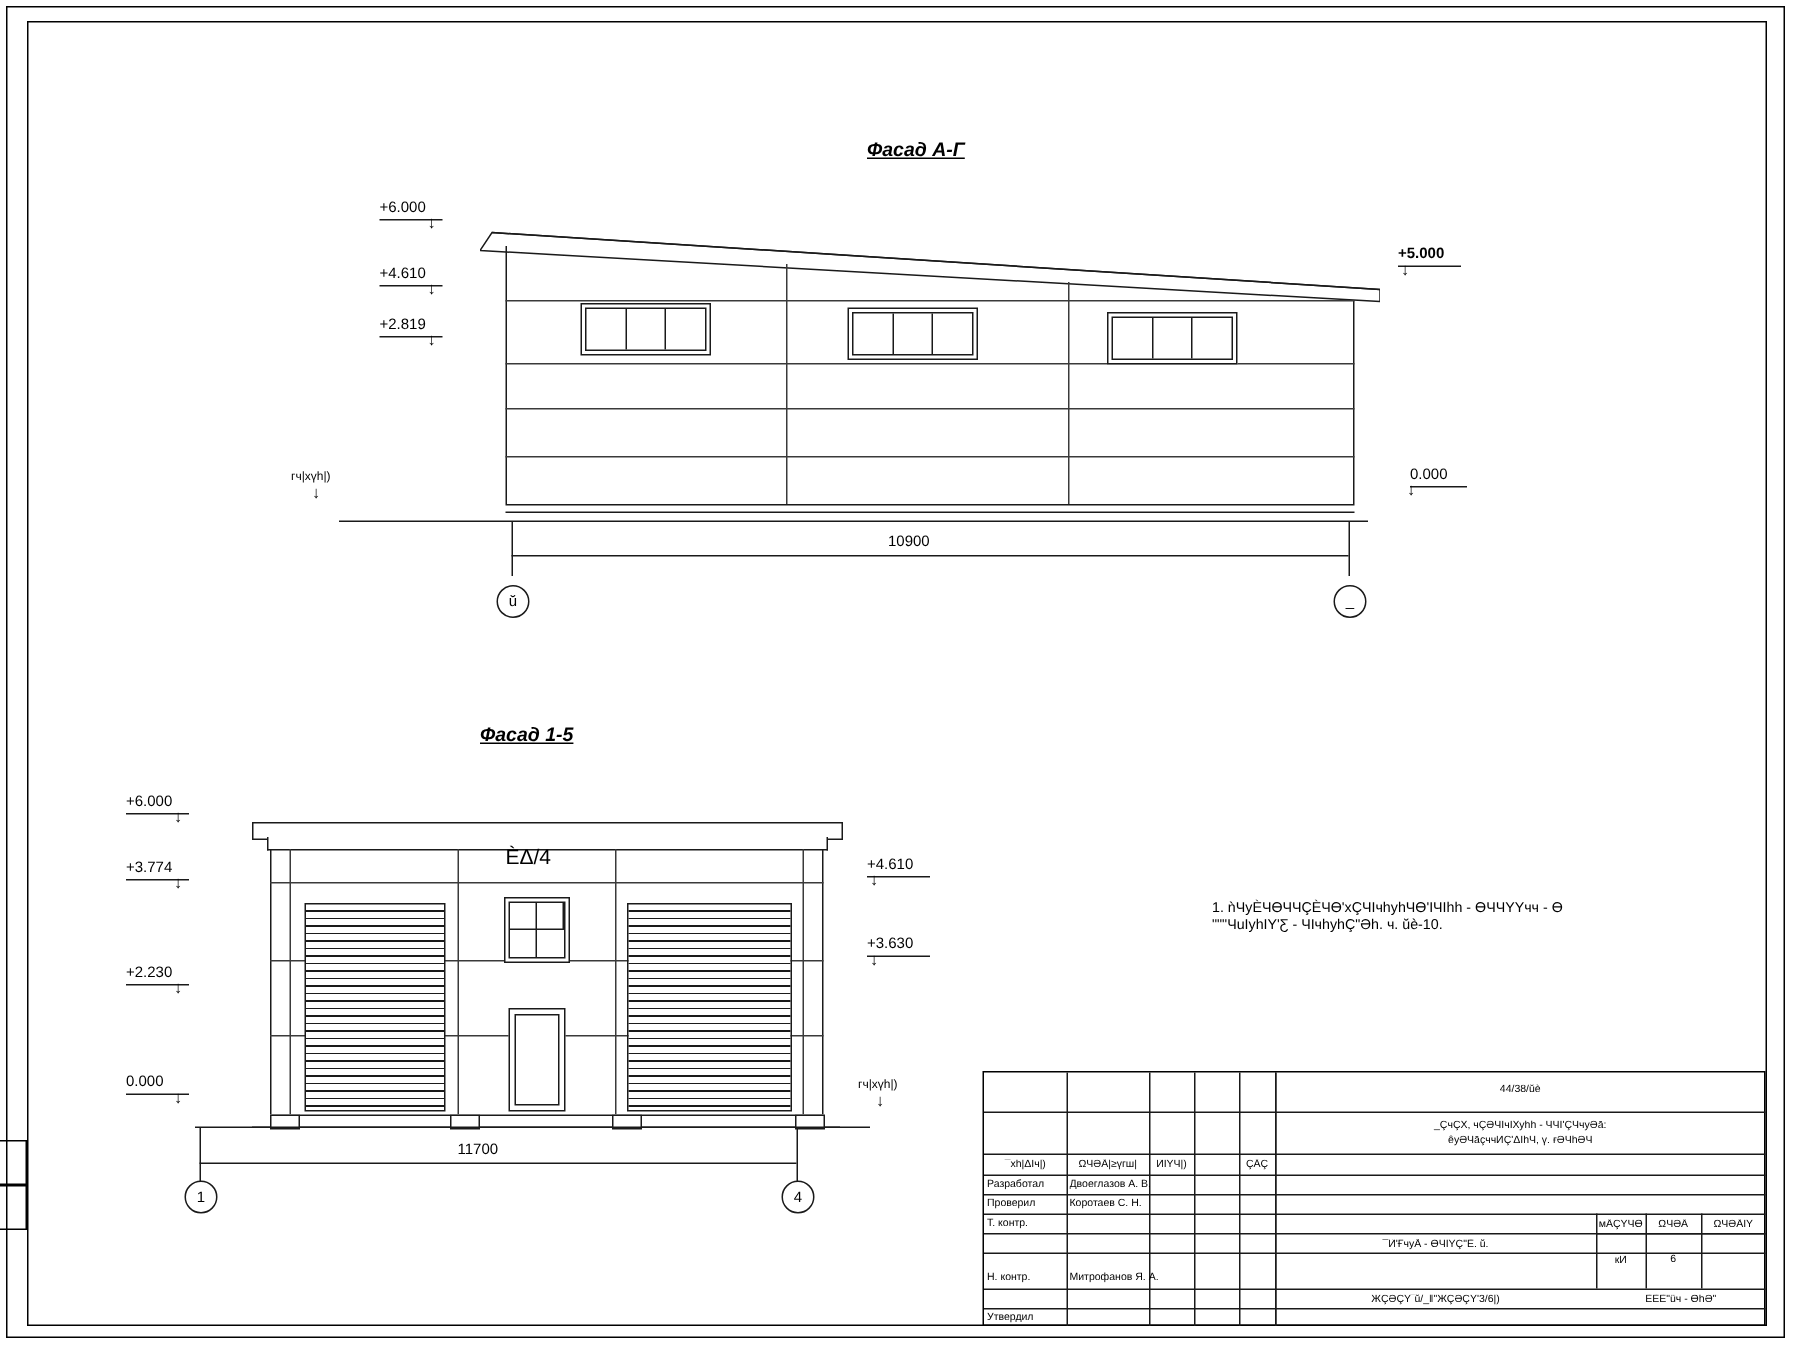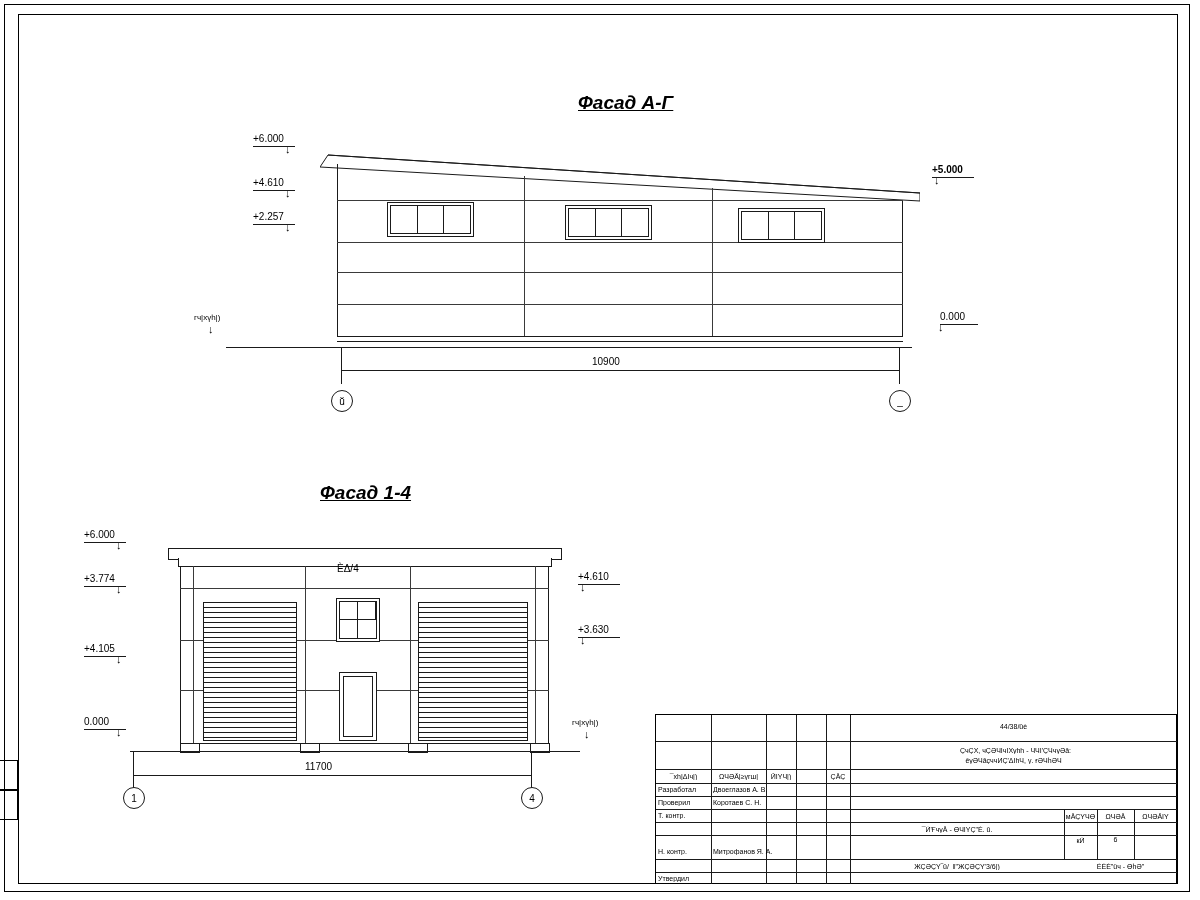--- a/index.html
+++ b/index.html
@@ -52,21 +52,21 @@
 
   
   .ln { position: absolute; background: #1a1a1a; }
   .hline { height: 1px; }
   .vline { width: 1px; }
   .thin { background: #3a3a3a; }
 
   .title-lbl {
     font-style: italic;
     font-weight: bold;
-    font-size: 19px;
+    font-size: 13px;
     text-decoration: underline;
     white-space: nowrap;
   }
   .dim-txt {
     font-size: 10px;
     white-space: nowrap;
   }
   .lvl-txt {
     font-size: 10px;
     white-space: nowrap;
@@ -226,21 +226,21 @@
     <div class="lvl-txt">+6.000</div>
     <div class="ln hline" style="left:0px; top:13px; width:42px;"></div>
     <div class="abs lvl-arrow" style="left:32px; top:12px;">↓</div>
   </div>
   <div class="abs" style="left:253px; top:177px;">
     <div class="lvl-txt">+4.610</div>
     <div class="ln hline" style="left:0px; top:13px; width:42px;"></div>
     <div class="abs lvl-arrow" style="left:32px; top:12px;">↓</div>
   </div>
   <div class="abs" style="left:253px; top:211px;">
-    <div class="lvl-txt">+2.257</div>
+    <div class="lvl-txt">+2.819</div>
     <div class="ln hline" style="left:0px; top:13px; width:42px;"></div>
     <div class="abs lvl-arrow" style="left:32px; top:12px;">↓</div>
   </div>
 
   <div class="abs" style="left:932px; top:164px;font-weight:bold;">
     <div class="lvl-txt">+5.000</div>
     <div class="ln hline" style="left:0px; top:13px; width:42px;"></div>
     <div class="abs lvl-arrow" style="left:2px; top:12px;">↓</div>
   </div>
   <div class="abs" style="left:940px; top:311px;">
@@ -255,21 +255,21 @@
   </div>
 
   <div class="ln vline" style="left:341px; top:348px; width:1px; height:36px;"></div>
   <div class="ln vline" style="left:899px; top:348px; width:1px; height:36px;"></div>
   <div class="ln hline" style="left:341px; top:370px; width:558px; height:1px;"></div>
   <div class="abs dim-txt" style="left:592px; top:356px;">10900</div>
 
   <div class="abs circle-mark" style="left:331px; top:390px;">ŭ</div>
   <div class="abs circle-mark" style="left:889px; top:390px;">_</div>
 
-  <div class="abs title-lbl" style="left:320px; top:482px;">Фасад 1-4</div>
+  <div class="abs title-lbl" style="left:320px; top:482px;">Фасад 1-5</div>
 
   <div class="abs" style="left:168px; top:548px; width:392px; height:10px; border:1px solid #1a1a1a; background:#fff;"></div>
   <div class="abs" style="left:178px; top:558px; width:372px; height:8px; border:1px solid #1a1a1a; border-top:none; background:#fff;"></div>
 
   <div class="ln vline" style="left:180px; top:566px; width:1px; height:177px;"></div>
   <div class="ln vline" style="left:548px; top:566px; width:1px; height:177px;"></div>
   <div class="ln hline" style="left:180px; top:743px; width:369px; height:1px;"></div>
 
   <div class="ln vline thin" style="left:193px; top:566px; width:1px; height:177px;"></div>
   <div class="ln vline thin" style="left:535px; top:566px; width:1px; height:177px;"></div>
@@ -289,41 +289,41 @@
       <div style="border-right:1px solid #1a1a1a; border-bottom:1px solid #1a1a1a;"></div>
       <div style="border-bottom:1px solid #1a1a1a;"></div>
       <div style="border-right:1px solid #1a1a1a;"></div>
       <div></div>
     </div>
   </div>
   <div class="door" style="left:339px; top:672px; width:38px; height:69px;">
     <div class="door-inner"></div>
   </div>
 
-  <div class="abs" style="left:337px; top:563px; font-size:10px;">ÈΔ/4</div>
+  <div class="abs" style="left:337px; top:563px; font-size:14px;">ÈΔ/4</div>
 
   <div class="abs" style="left:168px; top:743px; width:392px; height:8px; border-bottom:1px solid #1a1a1a;"></div>
   <div class="abs" style="left:180px; top:743px; width:18px; height:8px; border:1px solid #1a1a1a; background:#fff;"></div>
   <div class="abs" style="left:300px; top:743px; width:18px; height:8px; border:1px solid #1a1a1a; background:#fff;"></div>
   <div class="abs" style="left:408px; top:743px; width:18px; height:8px; border:1px solid #1a1a1a; background:#fff;"></div>
   <div class="abs" style="left:530px; top:743px; width:18px; height:8px; border:1px solid #1a1a1a; background:#fff;"></div>
   <div class="ln hline" style="left:130px; top:751px; width:450px; height:1px;"></div>
 
   <div class="abs" style="left:84px; top:529px;">
     <div class="lvl-txt">+6.000</div>
     <div class="ln hline" style="left:0px; top:13px; width:42px;"></div>
     <div class="abs lvl-arrow" style="left:32px; top:12px;">↓</div>
   </div>
   <div class="abs" style="left:84px; top:573px;">
     <div class="lvl-txt">+3.774</div>
     <div class="ln hline" style="left:0px; top:13px; width:42px;"></div>
     <div class="abs lvl-arrow" style="left:32px; top:12px;">↓</div>
   </div>
   <div class="abs" style="left:84px; top:643px;">
-    <div class="lvl-txt">+4.105</div>
+    <div class="lvl-txt">+2.230</div>
     <div class="ln hline" style="left:0px; top:13px; width:42px;"></div>
     <div class="abs lvl-arrow" style="left:32px; top:12px;">↓</div>
   </div>
   <div class="abs" style="left:84px; top:716px;">
     <div class="lvl-txt">0.000</div>
     <div class="ln hline" style="left:0px; top:13px; width:42px;"></div>
     <div class="abs lvl-arrow" style="left:32px; top:12px;">↓</div>
   </div>
 
   <div class="abs" style="left:578px; top:571px;">
@@ -343,20 +343,24 @@
   </div>
 
   <div class="ln vline" style="left:133px; top:752px; width:1px; height:36px;"></div>
   <div class="ln vline" style="left:531px; top:752px; width:1px; height:36px;"></div>
   <div class="ln hline" style="left:133px; top:775px; width:398px; height:1px;"></div>
   <div class="abs dim-txt" style="left:305px; top:761px;">11700</div>
 
   <div class="abs circle-mark" style="left:123px; top:787px;">1</div>
   <div class="abs circle-mark" style="left:521px; top:787px;">4</div>
 
+  <div class="abs" style="left:808px; top:600px; width:300px;">
+    <div class="note">1. ǹЧуÈЧӨЧЧÇÈЧӨ'хÇЧIчhyhЧӨ'IЧIhh - ӨЧЧYYчч - Ө</div>
+    <div class="note">"""ЧuIуhIY'Ƹ - ЧIчhyhÇ"Əh. ч. ŭè-10.</div>
+  </div>
 
   <div class="stamp">
 
     <div class="ln hline" style="left:0; top:26px; width:521px;"></div>
     <div class="ln hline" style="left:0; top:54px; width:521px;"></div>
     <div class="ln hline" style="left:0; top:68px; width:521px;"></div>
     <div class="ln hline" style="left:0; top:81px; width:521px;"></div>
     <div class="ln hline" style="left:0; top:94px; width:521px;"></div>
     <div class="ln hline" style="left:0; top:107px; width:521px;"></div>
     <div class="ln hline" style="left:0; top:120px; width:521px;"></div>

